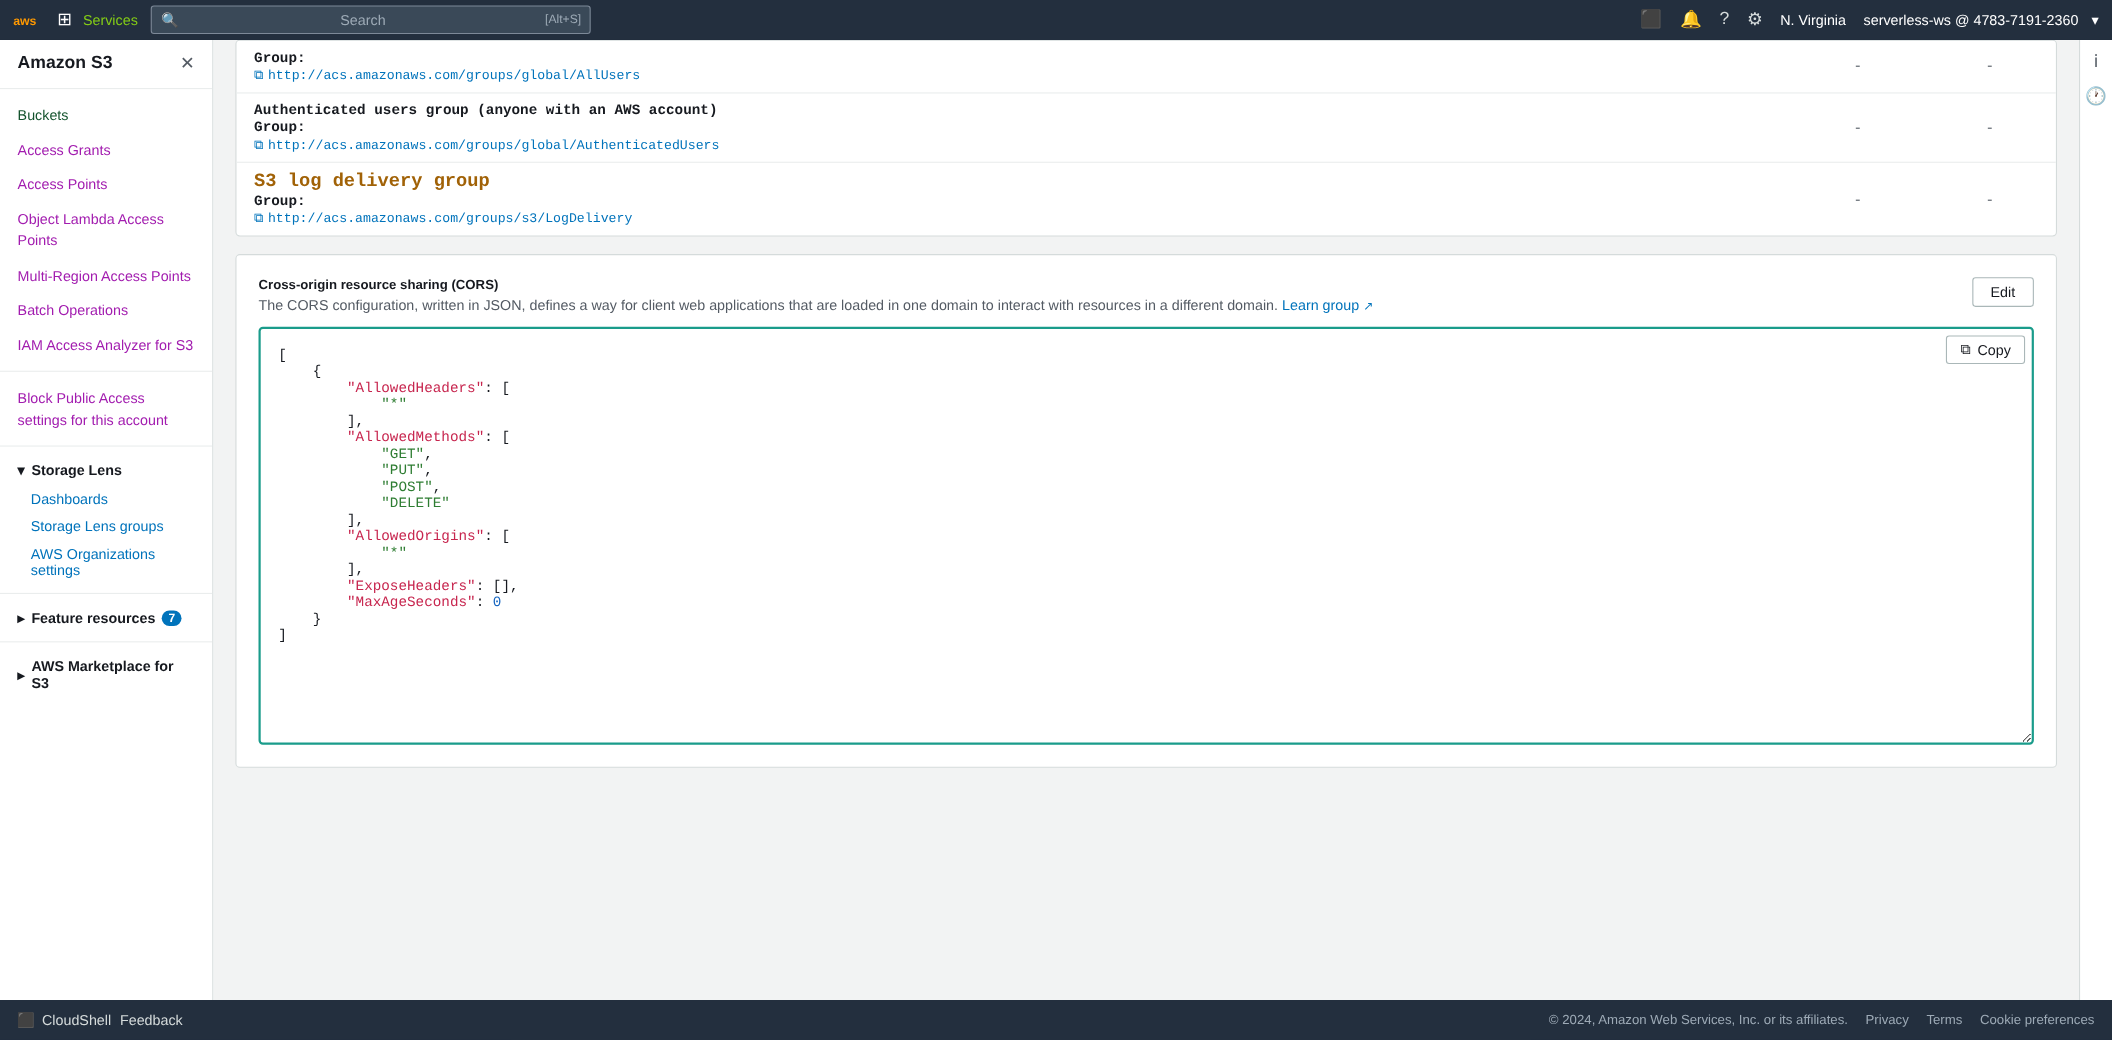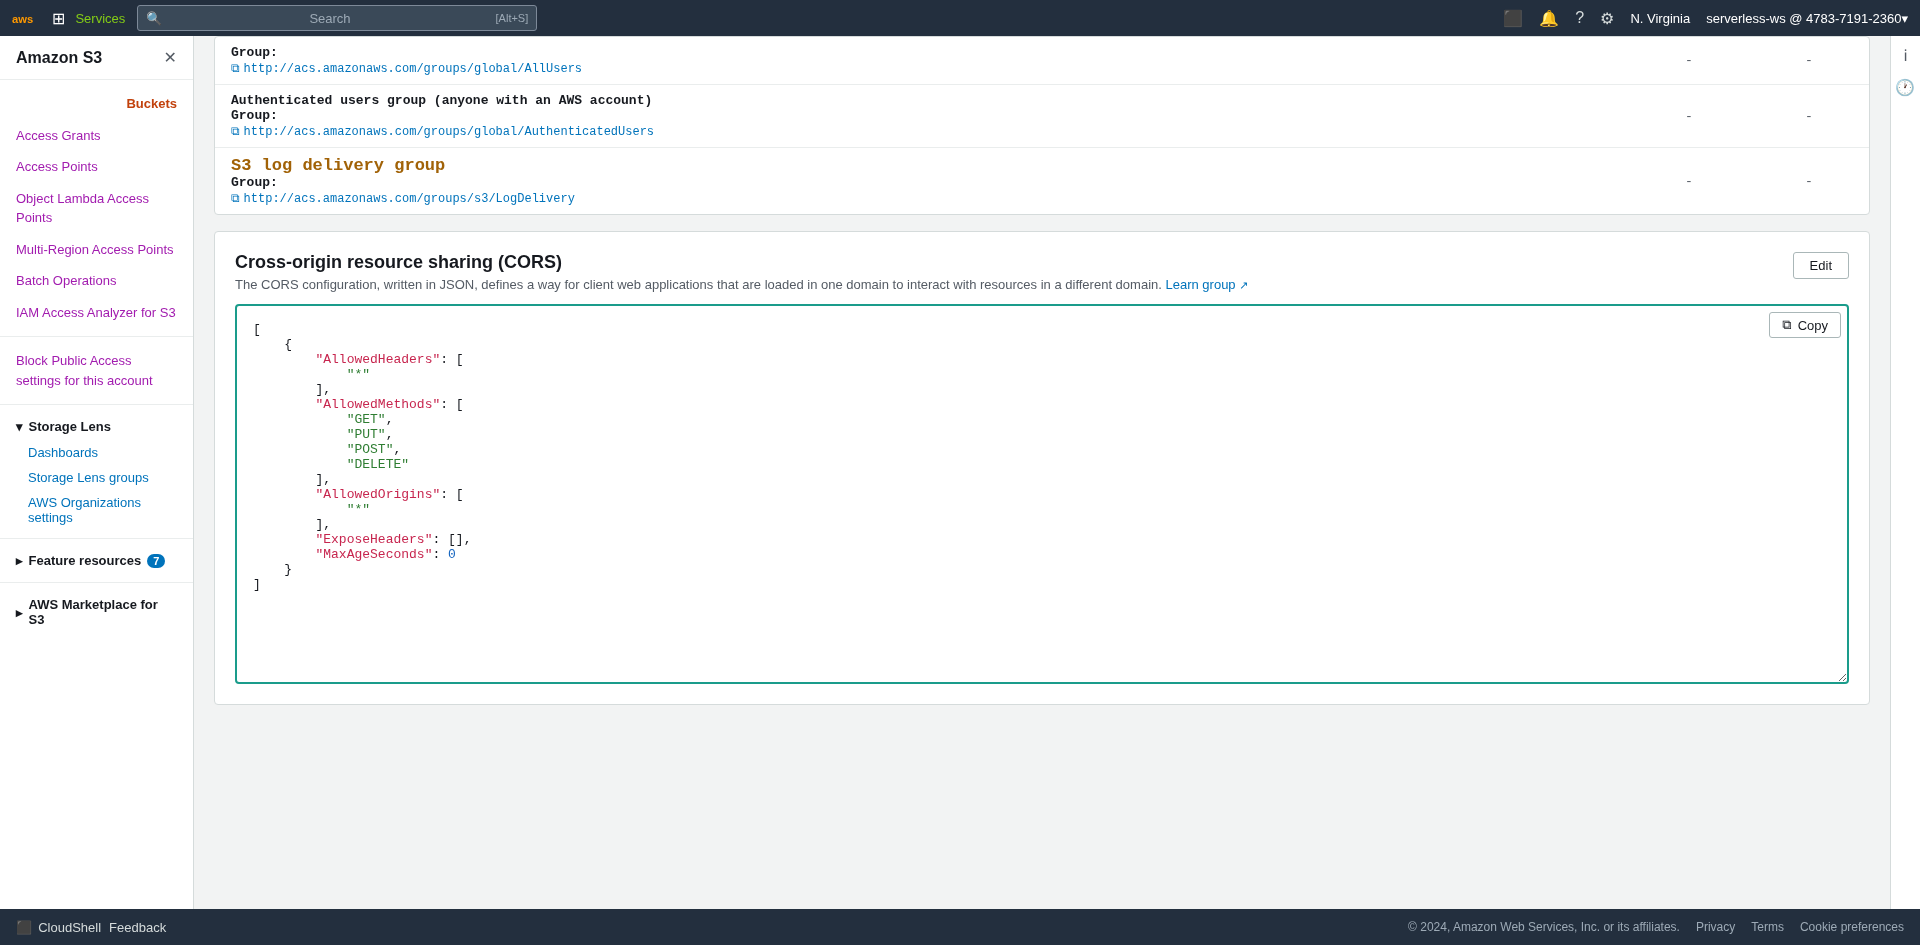--- a/index.html
+++ b/index.html
@@ -36,21 +36,21 @@
       margin-left: 4px;
     }
     .nav-search input {
       background: transparent; border: none; color: #bef264; font-size: 13px; outline: none; flex: 1; text-align: center;
     }
     .nav-search input::placeholder { color: #9daab6; }
     .nav-shortcut { color: #9daab6; font-size: 11px; margin-left: 4px; }
     .nav-right { margin-left: auto; display: flex; align-items: center; gap: 16px; }
     .nav-icon { color: #d5dbdb; font-size: 16px; cursor: pointer; }
     .nav-region { color: #fff; font-size: 13px; cursor: pointer; display: flex; align-items: center; gap: 4px; }
-    .nav-account { color: #fff; font-size: 13px; cursor: pointer; display: flex; align-items: center; gap: 0; }
+    .nav-account { color: #fff; font-size: 13px; cursor: pointer; display: flex; align-items: center; gap: 12px; }
 
     
     .layout {
       display: flex;
       margin-top: 36px;
       height: calc(100vh - 36px);
     }
 
     
     .sidebar {
@@ -69,21 +69,21 @@
     .sidebar-title { font-size: 16px; font-weight: 700; color: #16191f; }
     .sidebar-close { cursor: pointer; color: #545b64; font-size: 16px; }
     .sidebar-nav { padding: 8px 0; }
     .sidebar-item {
       padding: 6px 16px;
       cursor: pointer;
       color: #a21caf;
       font-size: 13px;
       line-height: 1.5;
     }
-    .sidebar-item.active { color: #c2410c; font-weight: 700; text-align: right; }
+    .sidebar-item.active { color: #14532d; font-weight: 400; }
     .sidebar-divider { border: none; border-top: 1px solid #eaeded; margin: 8px 0; }
     .sidebar-collapsible {
       display: flex; align-items: center; gap: 6px;
       padding: 6px 16px;
       cursor: pointer;
       font-size: 13px;
       font-weight: 700;
       color: #16191f;
     }
     .sidebar-badge {
@@ -136,21 +136,21 @@
     .cors-section {
       background: #fff;
       border: 1px solid #d5dbdb;
       border-radius: 4px;
       padding: 20px;
     }
     .cors-header {
       display: flex; align-items: flex-start; justify-content: space-between;
       margin-bottom: 12px;
     }
-    .cors-title { font-size: 18px; font-weight: 700; color: #16191f; }
+    .cors-title { font-size: 12px; font-weight: 700; color: #16191f; }
     .cors-desc { font-size: 13px; color: #545b64; margin-top: 4px; }
     .cors-desc a { color: #0073bb; text-decoration: none; }
 
     .btn-edit {
       background: #fff;
       border: 1px solid #aab7b8;
       border-radius: 3px;
       padding: 5px 16px;
       font-size: 13px;
       cursor: pointer;

